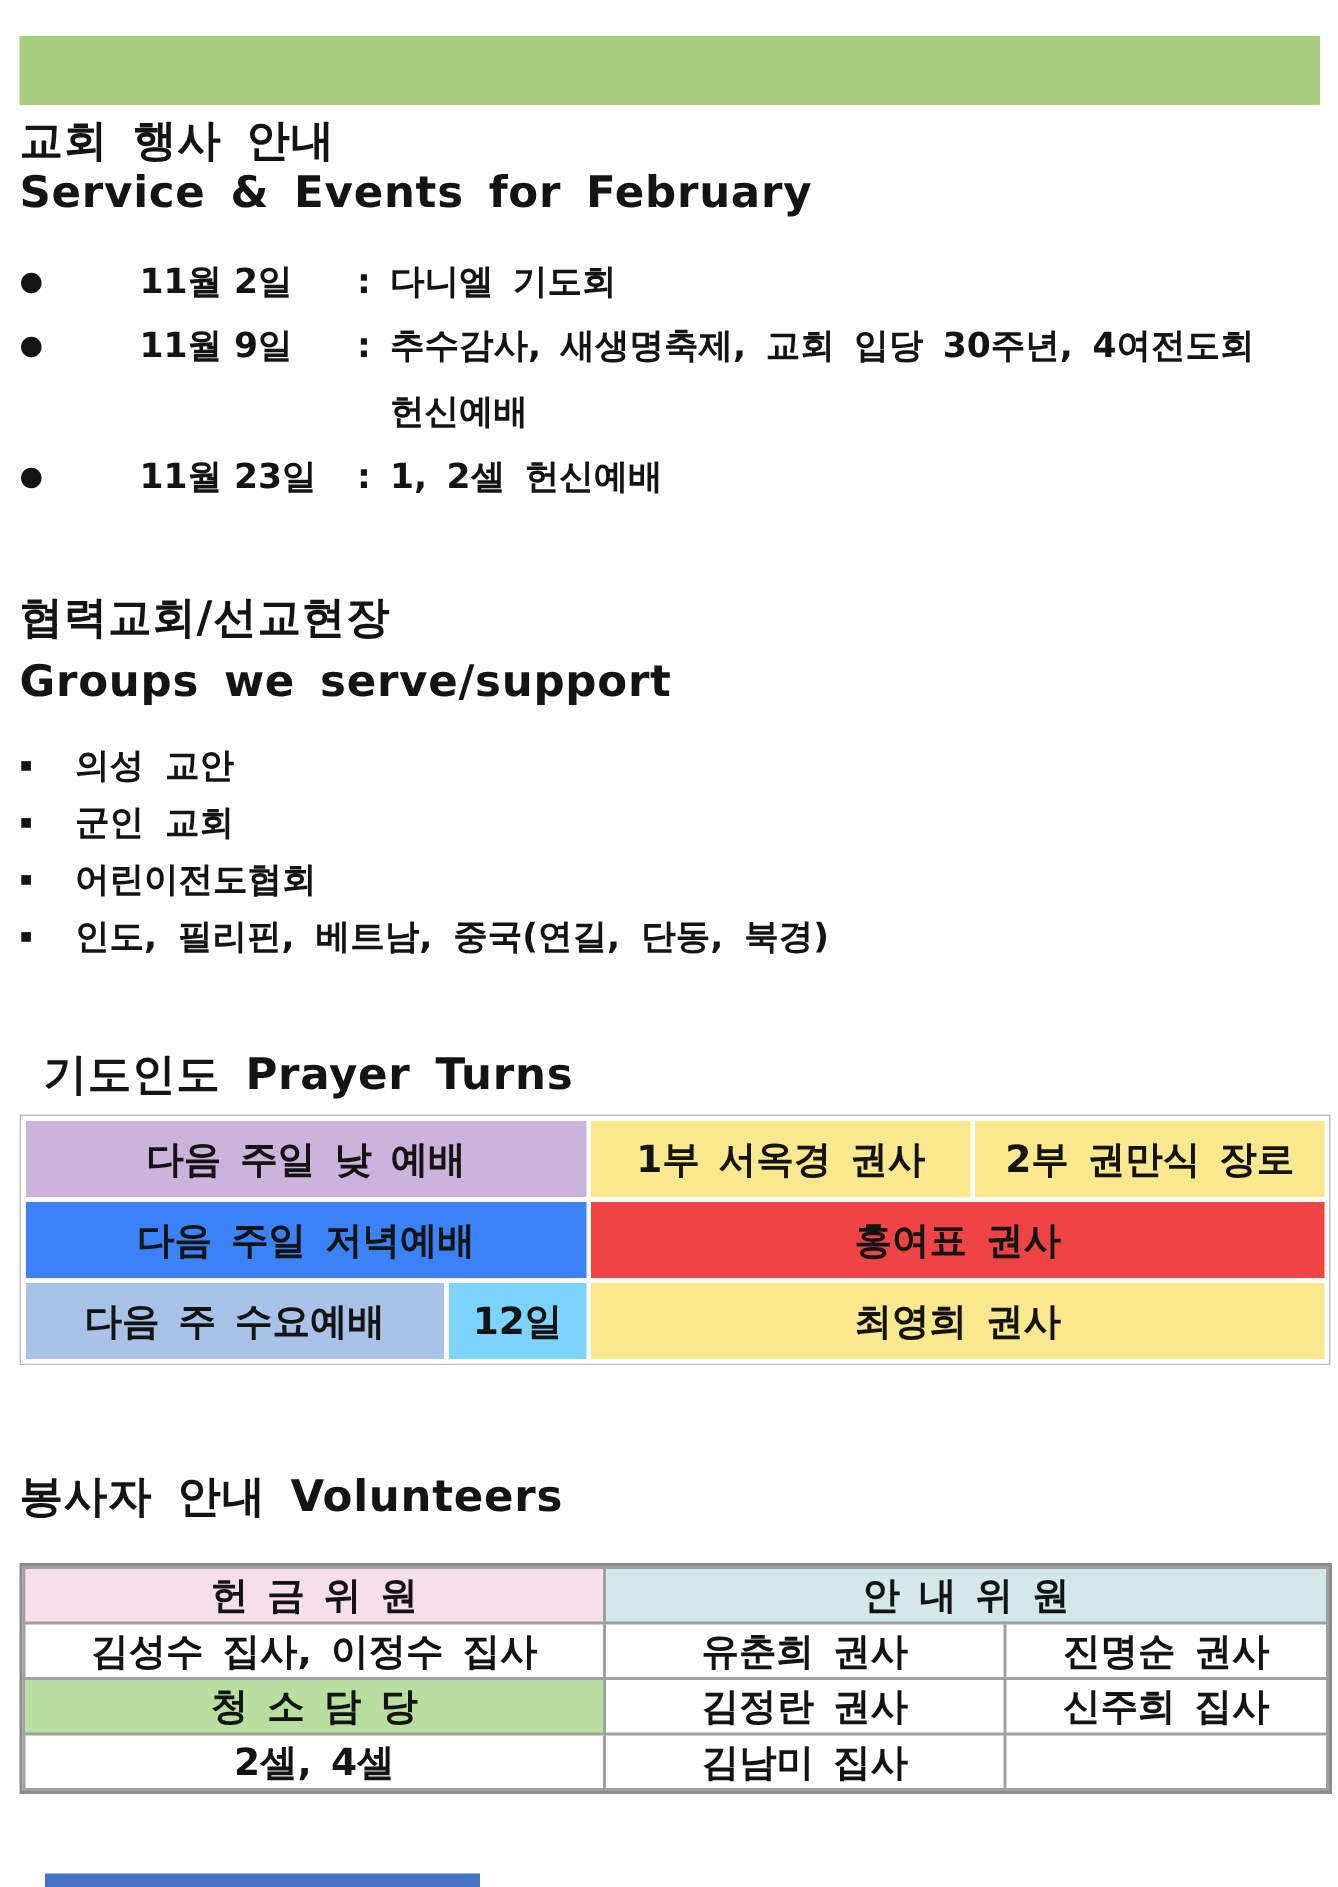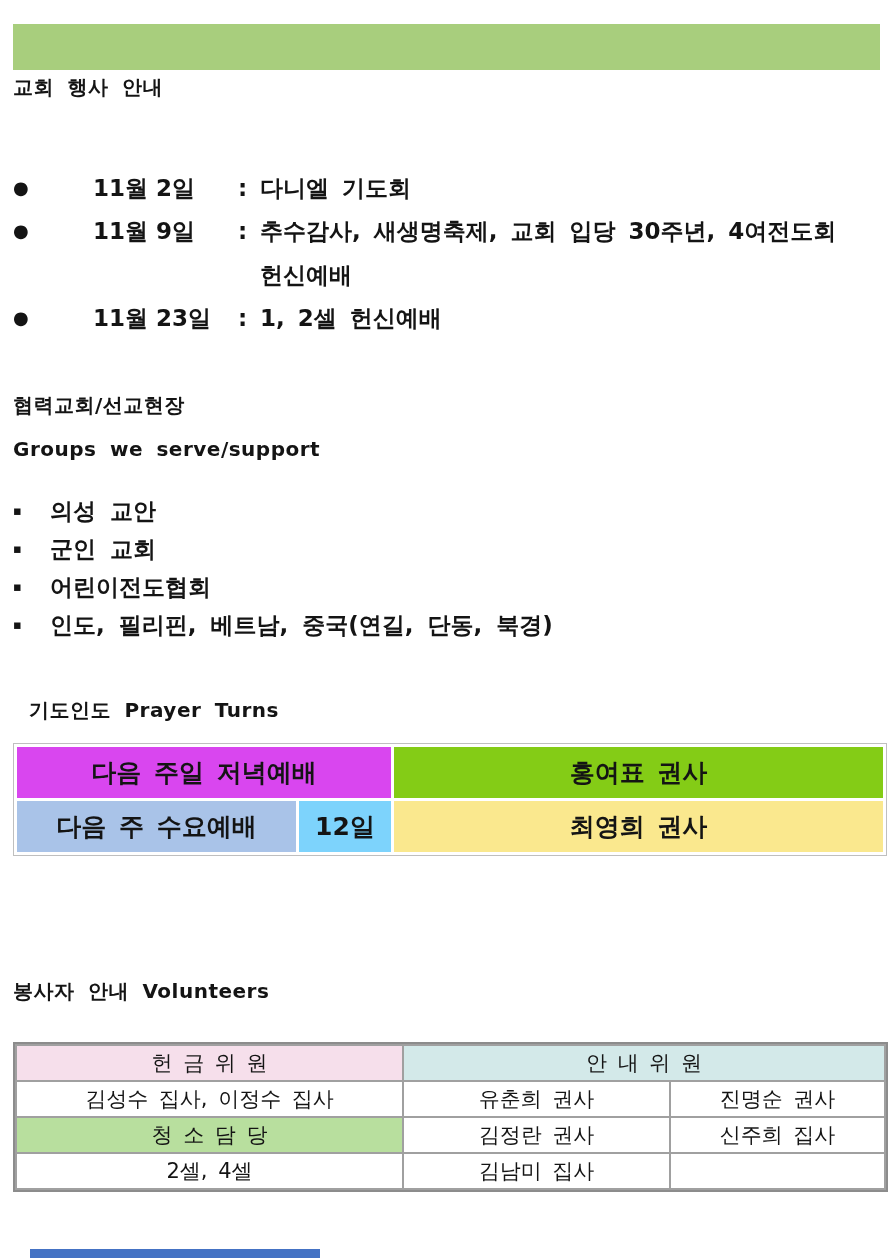--- a/index.html
+++ b/index.html
@@ -3,21 +3,21 @@
 <meta charset="utf-8">
 <style>
   html,body { margin:0; padding:0; background:#ffffff; }
   .page {
     position:relative; width:892px; height:1258px; background:#ffffff;
     font-family:"DejaVu Sans","Liberation Sans",sans-serif;
     font-weight:bold; color:#141414; overflow:hidden;
   }
   .abs { position:absolute; }
   .bar { position:absolute; }
-  .h-ko, .h-en { font-size:20px; letter-spacing:0.5px; word-spacing:6px; white-space:nowrap; }
+  .h-ko, .h-en { font-size:29px; letter-spacing:0.5px; word-spacing:6px; white-space:nowrap; }
   
   .event-item { position:absolute; left:13px; display:flex; align-items:flex-start; line-height:44px; font-size:23px; }
   .event-item .dot { width:38px; font-size:18px; }
   .event-item .date { width:145px; white-space:nowrap;margin-left:42px; }
   .event-item .colon { width:22px; }
   .event-item .desc { white-space:pre-line; word-spacing:5px; width:660px; }
   
   .group-list { position:absolute; left:13px; top:492px; }
   .group-item { display:flex; height:38px; line-height:38px; font-size:23px; }
   .group-item .sq { width:37px; font-size:13px; }
@@ -26,30 +26,31 @@
   .tbl-wrap { position:absolute; left:13px; }
   .prayer-wrap { top:743px; border:1px solid #bfbfbf; }
   table { border-collapse:collapse; table-layout:fixed; }
   .prayer { width:869px; }
   .prayer td { border:3px solid #ffffff; height:49px; text-align:center; vertical-align:middle;
                font-size:25px; font-weight:bold; word-spacing:4px; overflow:hidden; }
   
   .vol-wrap { top:1042px; border:2px solid #8c8c8c; }
   .vol { width:869px; }
   .vol td { border:2px solid #a0a0a0; height:32px; text-align:center; vertical-align:middle;
-            font-size:21px; font-weight:normal; word-spacing:4px; background:#ffffff; overflow:hidden; }
+            font-size:25px; font-weight:bold; word-spacing:4px; background:#ffffff; overflow:hidden; }
 </style>
 </head>
 <body>
 
 <div class="page">
 
   <div class="bar" style="left: 13px; top: 24px; width: 867px; height: 46px; background-color: rgb(168, 206, 125);"></div>
 
   <div class="abs h-ko" style="left:13px; top:74px;">교회 행사 안내</div>
+  <div class="abs h-en" style="left:13px; top:111px;">Service &amp; Events for February</div>
 
   <div class="event-item" style="top:166px;">
     <span class="dot">●</span>
     <span class="date">11월 2일</span>
     <span class="colon">:</span>
     <span class="desc">다니엘 기도회</span>
   </div>
   <div class="event-item" style="top:209px;">
     <span class="dot">●</span>
     <span class="date">11월 9일</span>
@@ -90,23 +91,28 @@
 
   <div class="tbl-wrap prayer-wrap">
     <table class="prayer">
       <colgroup>
           <col style="width:282px">
           <col style="width:95px">
           <col style="width:256px">
           <col style="width:236px">
         </colgroup>
       <tbody>
+          <tr>
+        <td colspan="2" style="background-color: rgb(203, 179, 219);">다음 주일 낮 예배</td>
+        <td style="background-color: rgb(250, 232, 142);">1부 서옥경 권사</td>
+        <td style="background-color: rgb(250, 232, 142);">2부 권만식 장로</td>
+      </tr>
       <tr>
-        <td colspan="2" style="background-color: #d946ef;">다음 주일 저녁예배</td>
-        <td colspan="2" style="background-color: #84cc16;">홍여표 권사</td>
+        <td colspan="2" style="background-color: #3b82f6;">다음 주일 저녁예배</td>
+        <td colspan="2" style="background-color: #ef4444;">홍여표 권사</td>
       </tr>
       <tr>
         <td style="background-color: rgb(169, 195, 232);">다음 주 수요예배</td>
         <td style="background-color: #7dd3fc;">12일</td>
         <td colspan="2" style="background-color: rgb(250, 232, 142);">최영희 권사</td>
       </tr>
     </tbody>
       </table>
   </div>
 

